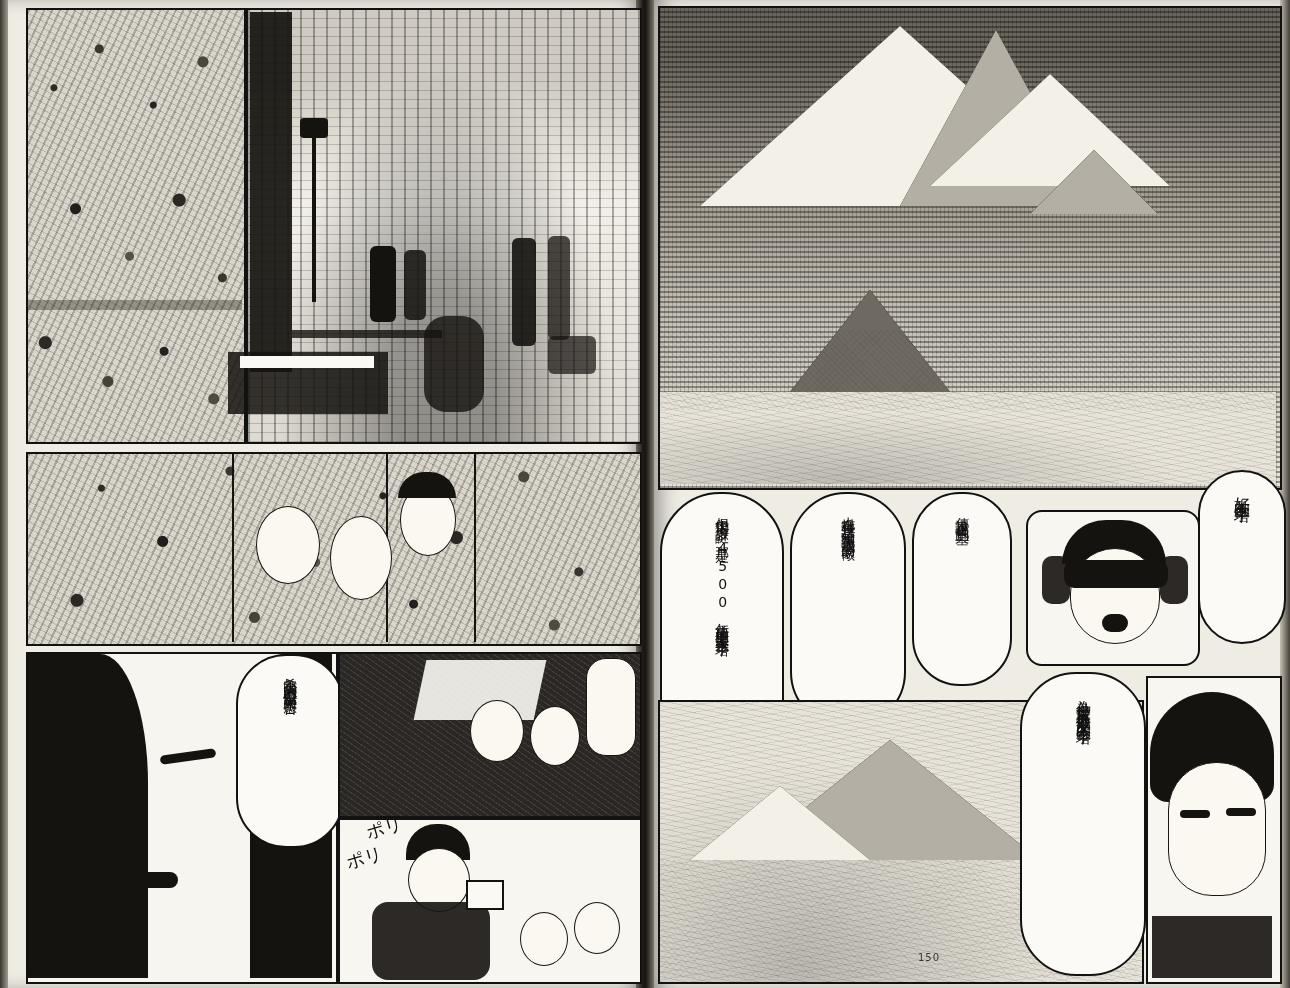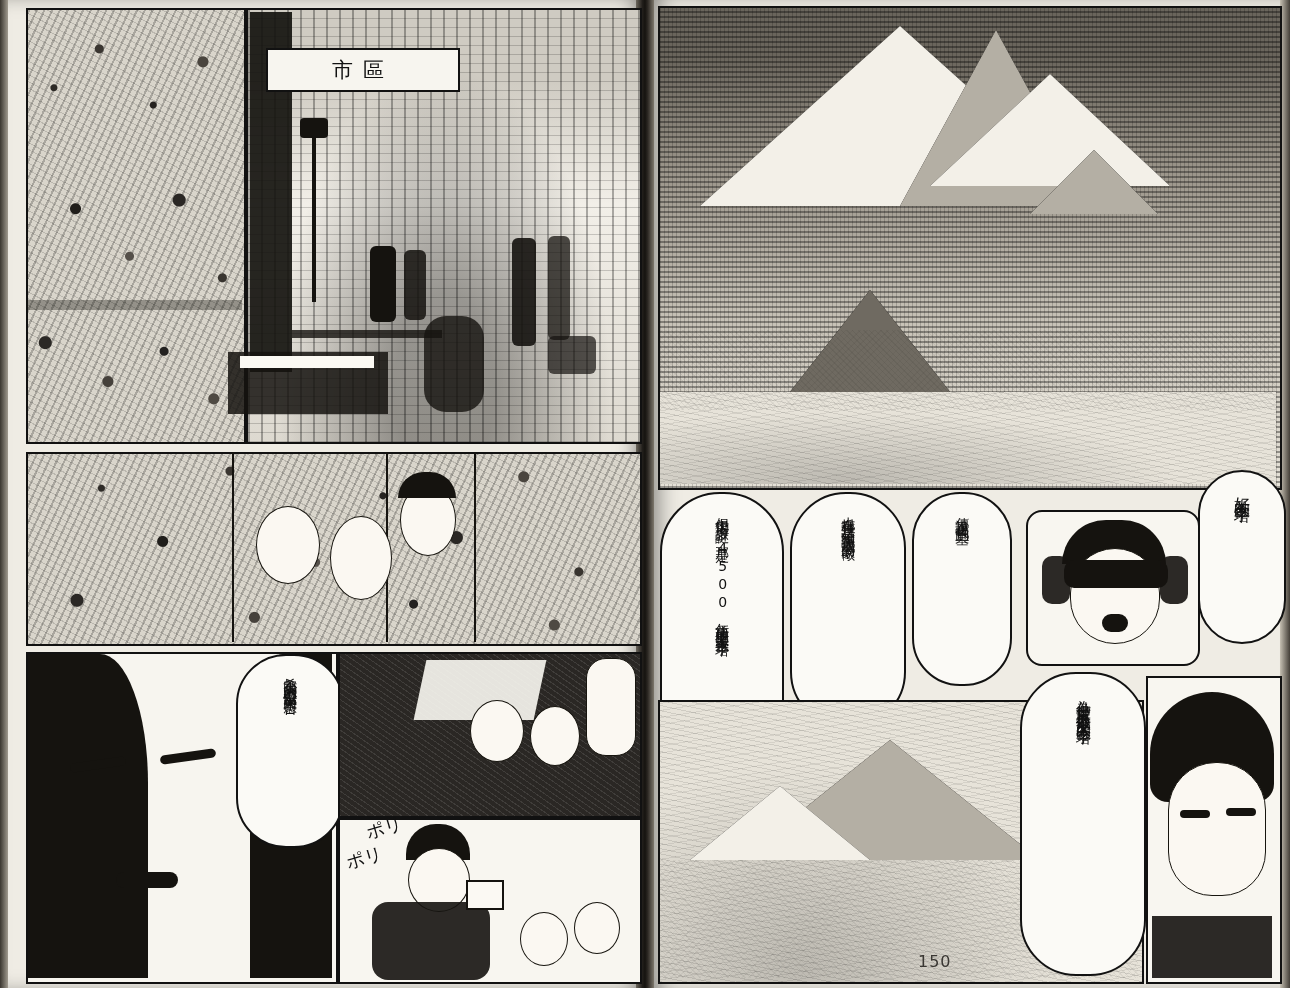--- a/index.html
+++ b/index.html
@@ -95,21 +95,21 @@
   }
   .htext{color:#111;font-family:"DejaVu Sans","Liberation Sans",sans-serif;}
 
   
   .sign{
     position:absolute;background:#f7f5ef;border:2px solid #111;
     display:flex;align-items:center;justify-content:center;
   }
   .sign .htext{font-size:21px;letter-spacing:10px;}
 
-  .pagenum{position:absolute;font-size:16px;color:#3a3733;letter-spacing:1px;}
+  .pagenum{position:absolute;font-size:10px;color:#3a3733;letter-spacing:1px;}
 
   
   .face-hair{position:absolute;background:#15130f;}
   .face-skin{position:absolute;background:#fbf8f2;border:1px solid #17150f;}
   .ink{position:absolute;background:#15130f;}
   .whitebox{position:absolute;background:#fbf9f3;}
 
   
   .rnd{border-radius:16px;}
 </style>
@@ -129,23 +129,20 @@
 
   <div class="panel tex-street" style="left:246px;top:8px;width:392px;height:432px;"></div>
 
   <div class="ink" style="left:250px;top:12px;width:42px;height:360px;opacity:.92;"></div>
   <div class="ink" style="left:292px;top:330px;width:150px;height:8px;opacity:.8;"></div>
   <div class="ink" style="left:228px;top:352px;width:160px;height:62px;opacity:.85;"></div>
   <div class="whitebox" style="left:240px;top:356px;width:134px;height:12px;"></div>
   <div class="ink" style="left:312px;top:132px;width:4px;height:170px;"></div>
   <div class="ink" style="left:300px;top:118px;width:28px;height:20px;border-radius:4px;"></div>
 
-  <div class="sign" style="left:266px;top:48px;width:190px;height:40px;">
-    <span class="htext">市區</span>
-  </div>
 
   <div class="ink" style="left:370px;top:246px;width:26px;height:76px;border-radius:6px;"></div>
   <div class="ink" style="left:404px;top:250px;width:22px;height:70px;border-radius:6px;opacity:.85;"></div>
   <div class="ink" style="left:512px;top:238px;width:24px;height:108px;border-radius:6px;opacity:.9;"></div>
   <div class="ink" style="left:548px;top:236px;width:22px;height:104px;border-radius:6px;opacity:.75;"></div>
   <div class="ink" style="left:424px;top:316px;width:60px;height:96px;border-radius:22px;opacity:.8;"></div>
   <div class="ink" style="left:548px;top:336px;width:48px;height:38px;border-radius:6px;opacity:.7;"></div>
 
   <div class="panel tex-crowd" style="left:26px;top:452px;width:612px;height:190px;"></div>
   <div class="ink" style="left:232px;top:452px;width:2px;height:190px;"></div>

